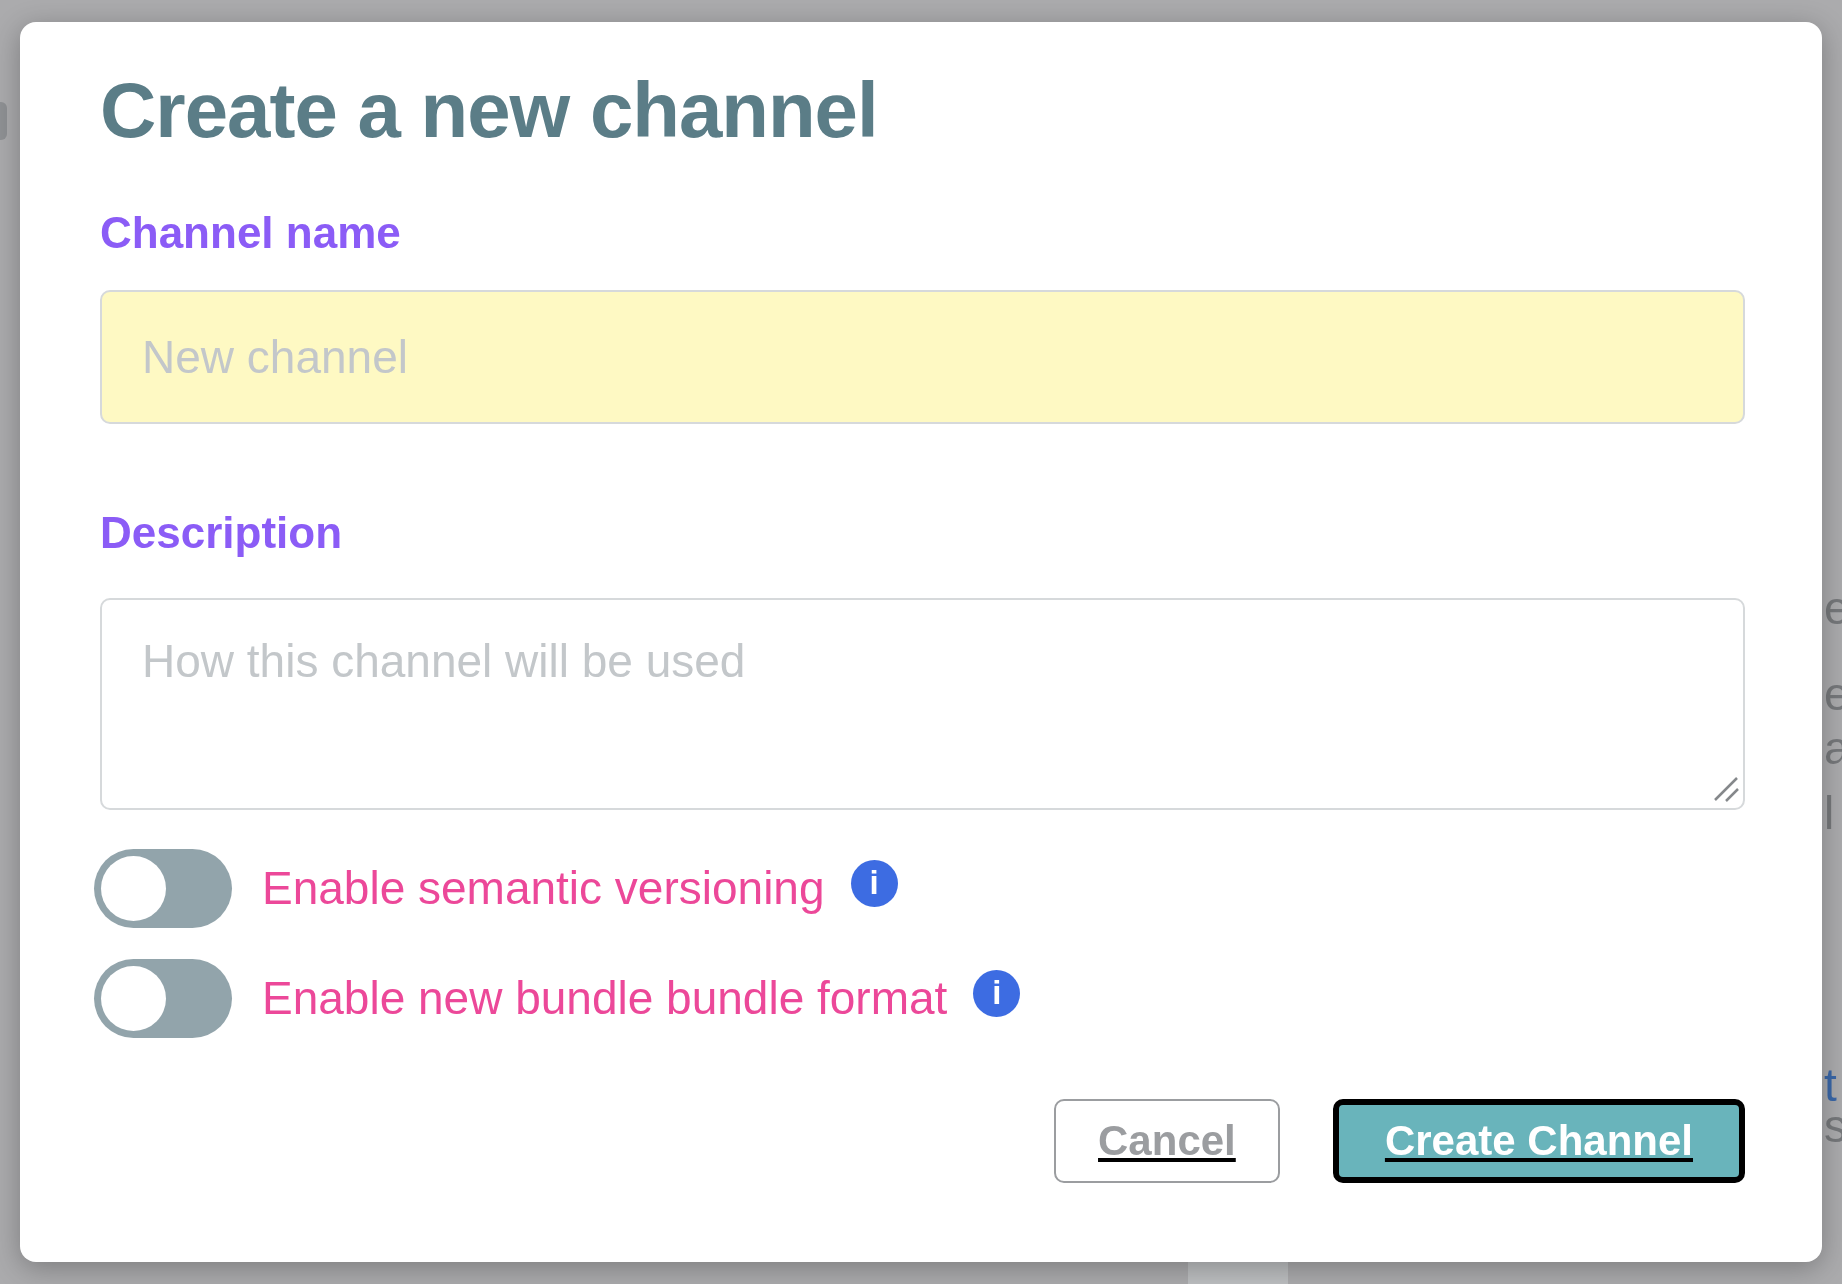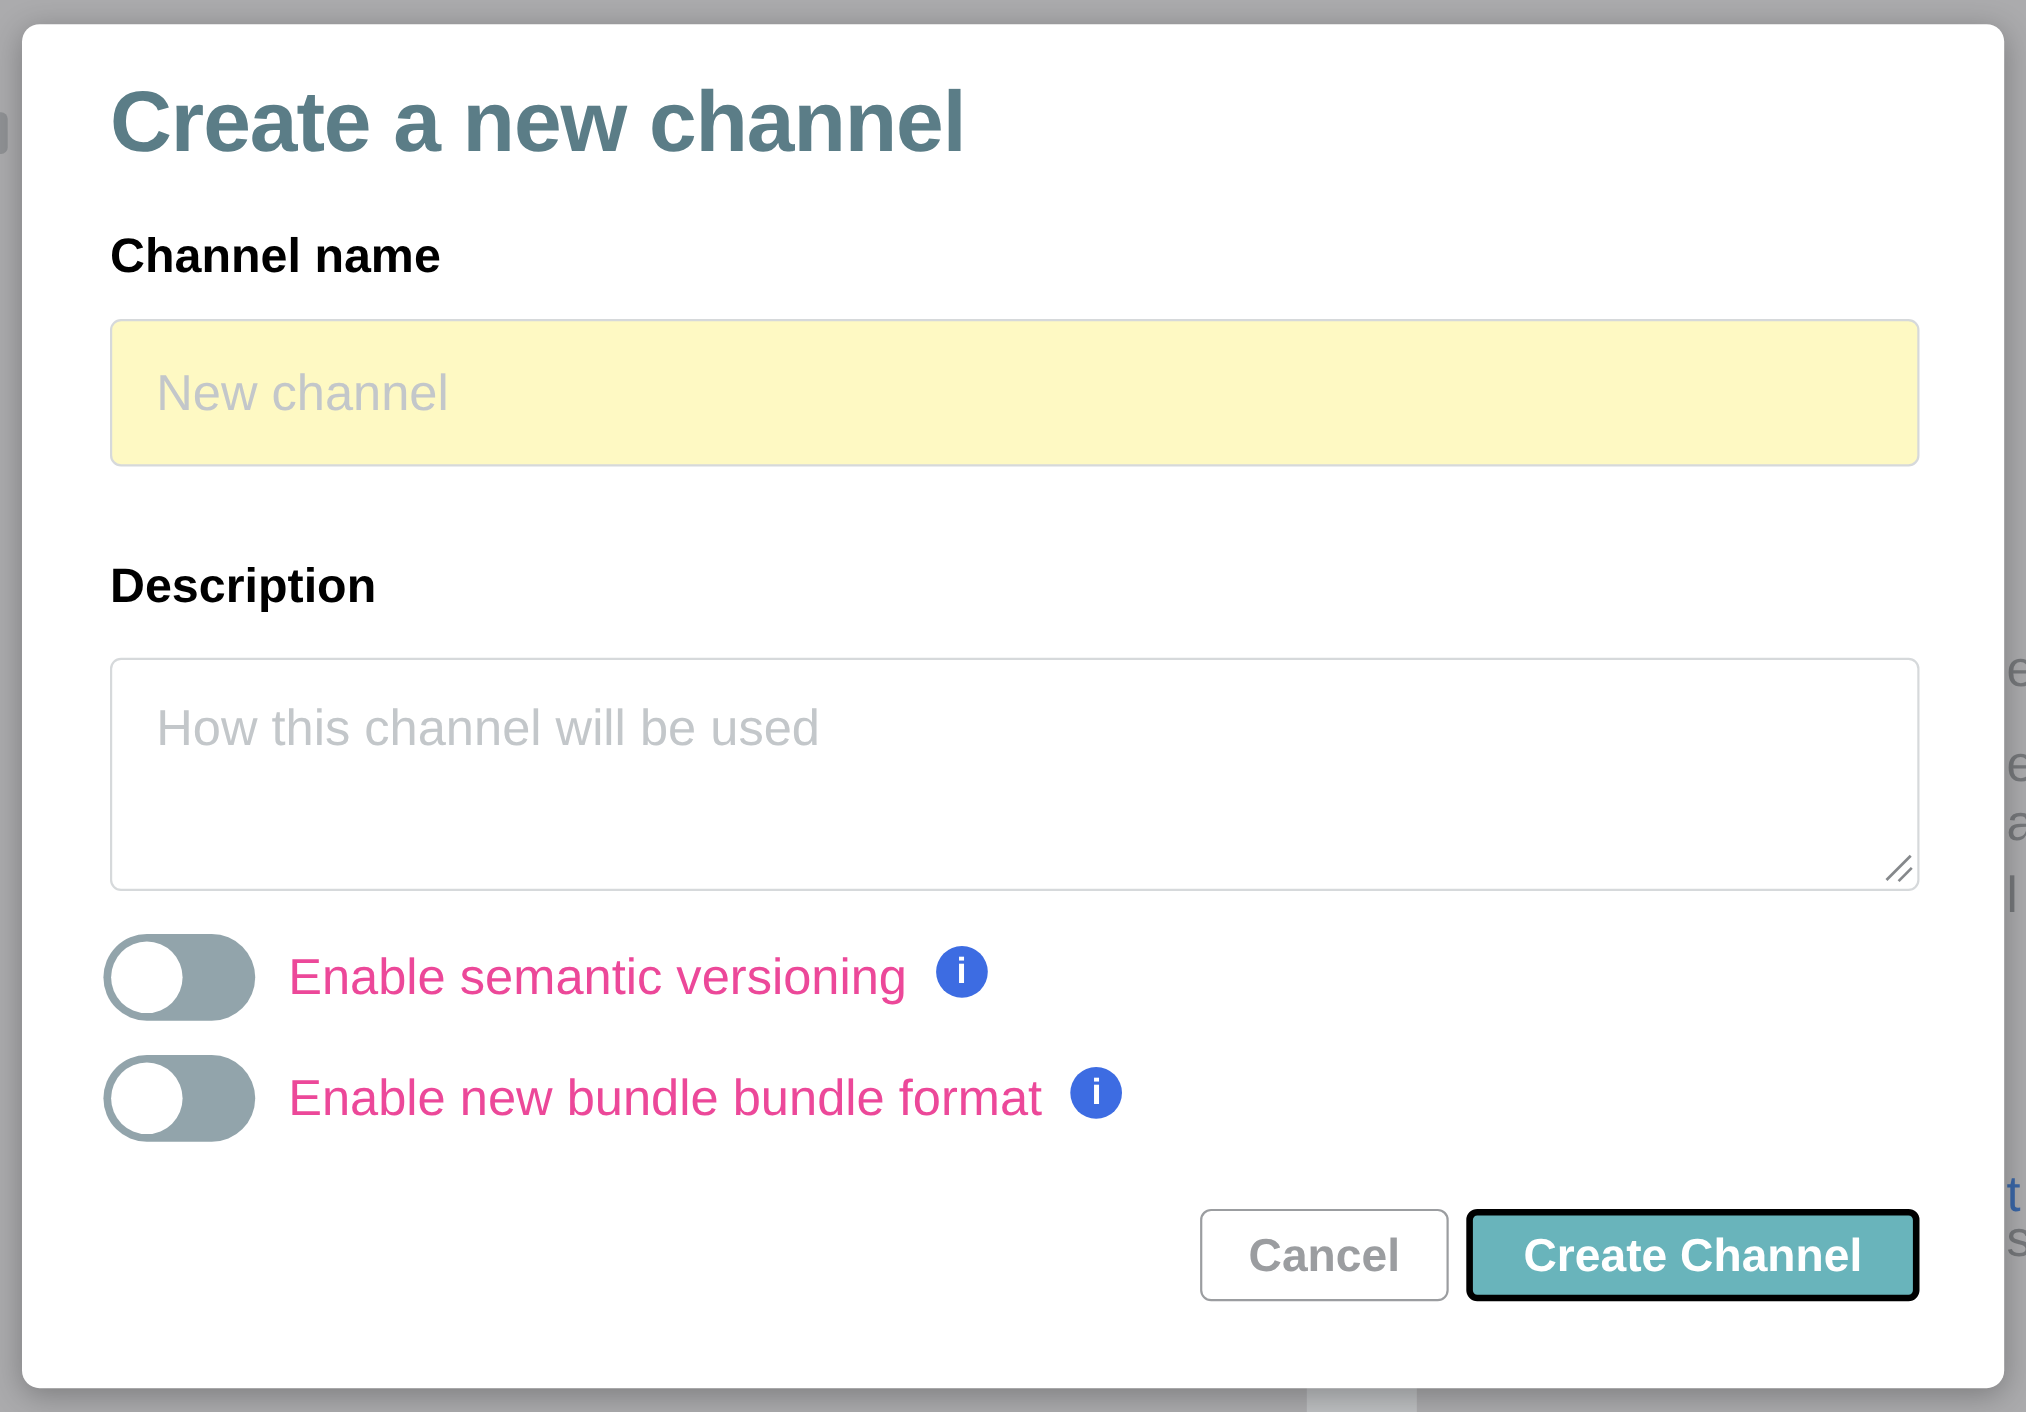--- a/index.html
+++ b/index.html
@@ -31,21 +31,21 @@
     background:#ffffff;border-radius:16px;
     box-shadow:0 6px 28px rgba(0,0,0,0.28);
   }
   .modal-title{
     position:absolute;left:80px;top:44px;margin:0;
     font-size:78px;font-weight:bold;letter-spacing:-1px;
     color:#5b7d87;line-height:1.15;
   }
   .field-label{
     position:absolute;left:80px;
-    font-size:44px;font-weight:bold;color:#000000;
+    font-size:44px;font-weight:bold;color:#8b5cf6;
   }
   .lbl-name{top:186px;}
   .lbl-desc{top:486px;}
   .text-input{
     position:absolute;left:80px;top:268px;
     width:1645px;height:134px;
     box-sizing:border-box;
     border:2px solid #d6d9db;border-radius:10px;
     padding:0 40px;
     font-family:"Liberation Sans", sans-serif;
@@ -94,21 +94,21 @@
   .info-badge{
     margin-left:26px;margin-top:-10px;
     width:47px;height:47px;border-radius:50%;
     background:#3d6ce2;color:#ffffff;
     display:flex;align-items:center;justify-content:center;
     font-size:33px;font-weight:bold;
     flex:0 0 auto;cursor:pointer;
   }
   .btn-row{
     position:absolute;top:1077px;right:77px;
-    display:flex;gap:16px;
+    display:flex;gap:53px;text-decoration:underline;
   }
   .btn{
     height:84px;border-radius:10px;
     font-family:"Liberation Sans", sans-serif;
     font-size:42px;font-weight:bold;
     display:flex;align-items:center;justify-content:center;
     cursor:pointer;box-sizing:border-box;
   }
   .btn-cancel{
     min-width:226px;padding:0 40px;

